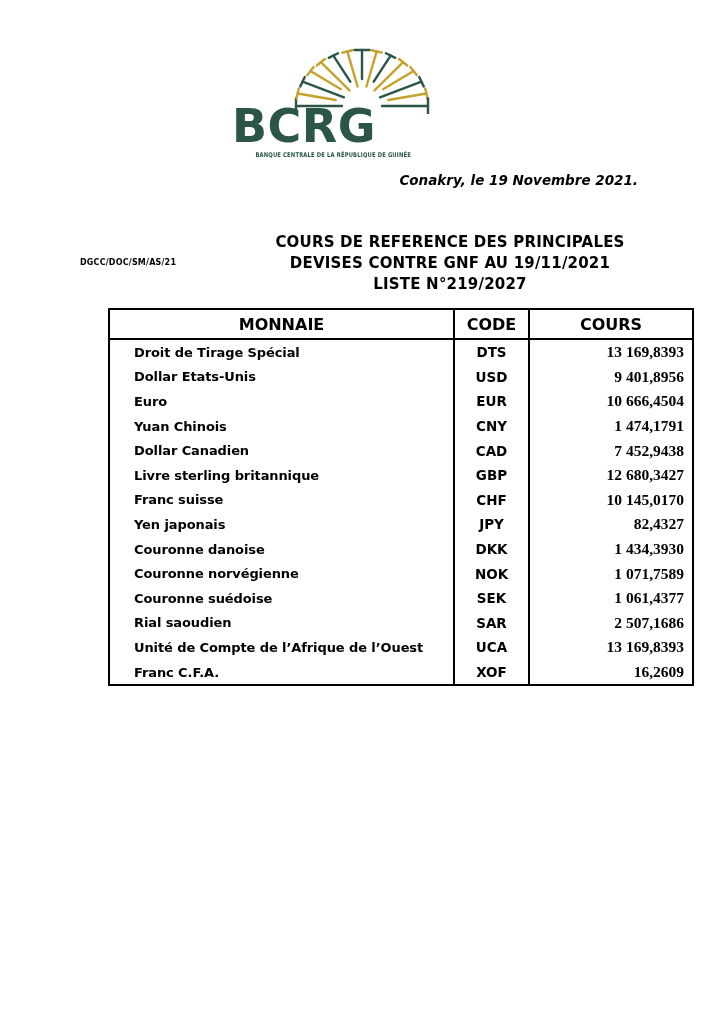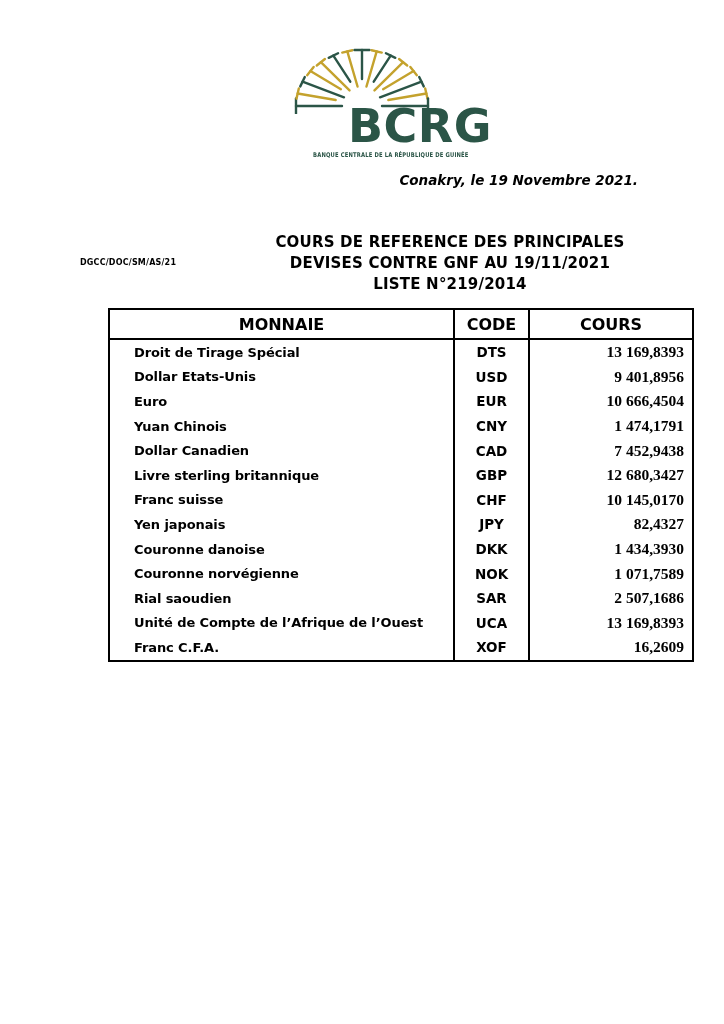--- a/index.html
+++ b/index.html
@@ -7,21 +7,21 @@
     width: 724px; height: 1024px;
     background: var(--paper, #ffffff);
     color: var(--ink, #000000);
     font-family: "DejaVu Sans", "Liberation Sans", sans-serif;
     position: relative;
     overflow: hidden;
   }
   .page { position: absolute; inset: 0; }
 
   
-  .logo { position: absolute; top: 40px; left: 50%; transform: translateX(-50%); text-align: right; width: 260px; }
+  .logo { position: absolute; top: 40px; left: 50%; transform: translateX(-50%); text-align: left; width: 260px; }
   .logo-rays { display: block; margin: 0 auto; }
   .logo-name {
     font-size: 46px; font-weight: bold; line-height: 1;
     color: var(--logo_green, #2b5547); letter-spacing: 0.5px; margin-top: -11px;
   }
   .logo-tagline {
     font-size: 6.4px; font-weight: bold; color: var(--logo_green, #2b5547);
     margin-top: 2px; white-space: nowrap; transform: scaleX(0.82); transform-origin: 50% 50%;
     letter-spacing: 0.2px;
   }
@@ -113,21 +113,21 @@
     <div class="logo-tagline">BANQUE CENTRALE DE LA RÉPUBLIQUE DE GUINÉE</div>
   </header>
 
   <div class="dateline">Conakry, le 19 Novembre 2021.</div>
 
   <div class="refcode">DGCC/DOC/SM/AS/21</div>
 
   <div class="doc-title">
     <div>COURS DE REFERENCE DES PRINCIPALES</div>
     <div>DEVISES CONTRE GNF AU 19/11/2021</div>
-    <div>LISTE N°219/2014</div>
+    <div>LISTE N°219/2027</div>
   </div>
 
   <table class="rates">
     <colgroup>
         <col class="c1">
         <col class="c2">
         <col class="c3">
       </colgroup>
     <thead>
       <tr>
@@ -181,20 +181,25 @@
           <td class="cell-monnaie">Couronne danoise</td>
           <td class="cell-code">DKK</td>
           <td class="cell-cours">1 434,3930</td>
         </tr>
         <tr>
           <td class="cell-monnaie">Couronne norvégienne</td>
           <td class="cell-code">NOK</td>
           <td class="cell-cours">1 071,7589</td>
         </tr>
         <tr>
+          <td class="cell-monnaie">Couronne suédoise</td>
+          <td class="cell-code">SEK</td>
+          <td class="cell-cours">1 061,4377</td>
+        </tr>
+        <tr>
           <td class="cell-monnaie">Rial saoudien</td>
           <td class="cell-code">SAR</td>
           <td class="cell-cours">2 507,1686</td>
         </tr>
         <tr>
           <td class="cell-monnaie">Unité de Compte de l’Afrique de l’Ouest</td>
           <td class="cell-code">UCA</td>
           <td class="cell-cours">13 169,8393</td>
         </tr>
         <tr>

